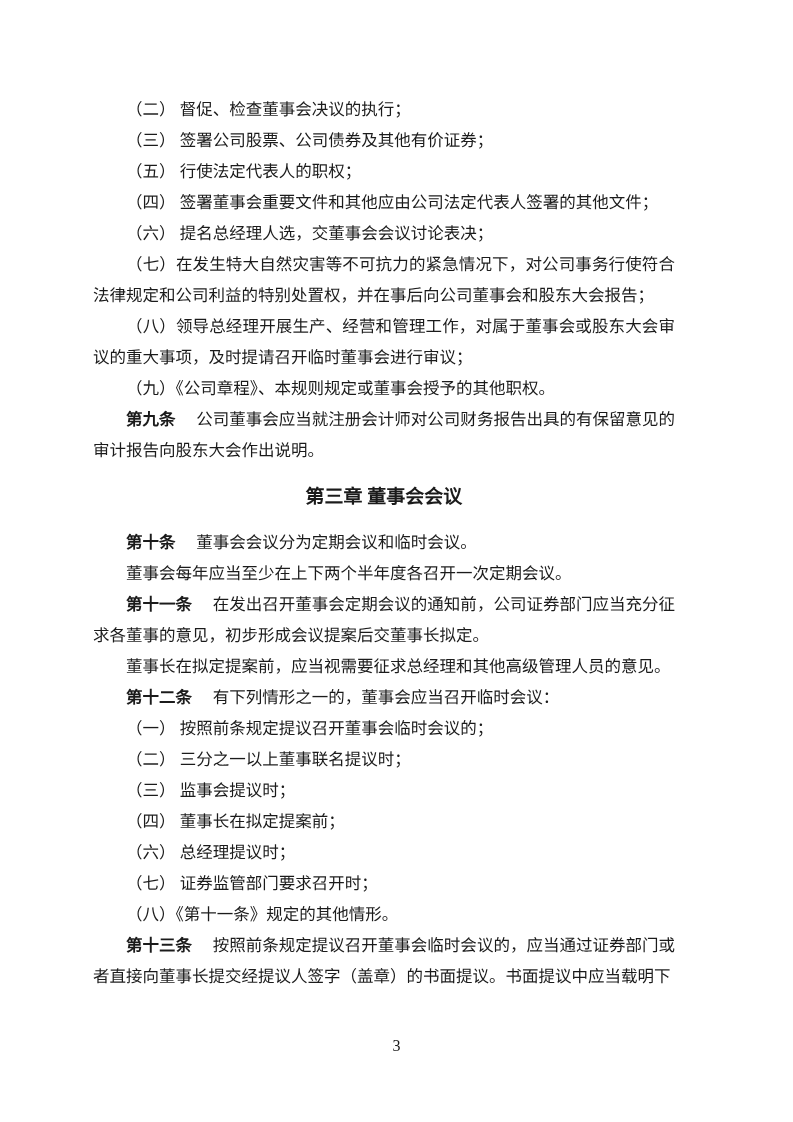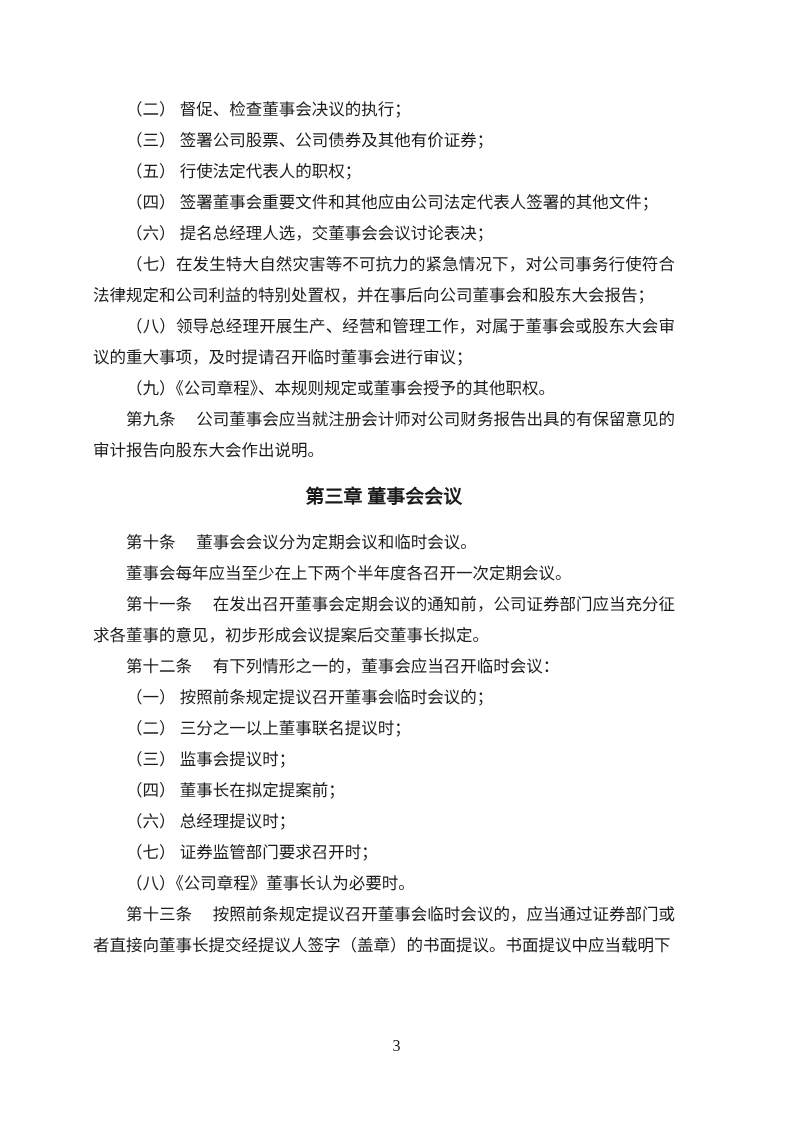--- a/index.html
+++ b/index.html
@@ -26,21 +26,21 @@
     text-align: justify;
     text-justify: inter-ideograph;
     word-break: break-all;
   }
   .para {
     margin: 0;
     padding: 0;
     text-indent: 2em;
   }
   .clause-label {
-    font-weight: normal;
+    font-weight: bold;
     margin-right: 1.25em;
   }
   .chapter-heading {
     margin: 15px 0;
     padding: 0;
     font-size: 19px;
     line-height: 31px;
     font-weight: bold;
     text-align: center;
     text-indent: 0;
@@ -67,24 +67,25 @@
       <p class="para"><span>（四） 签署董事会重要文件和其他应由公司法定代表人签署的其他文件；</span></p>
       <p class="para"><span>（六） 提名总经理人选，交董事会会议讨论表决；</span></p>
       <p class="para"><span>（七）在发生特大自然灾害等不可抗力的紧急情况下，对公司事务行使符合法律规定和公司利益的特别处置权，并在事后向公司董事会和股东大会报告；</span></p>
       <p class="para"><span>（八）领导总经理开展生产、经营和管理工作，对属于董事会或股东大会审议的重大事项，及时提请召开临时董事会进行审议；</span></p>
       <p class="para"><span>（九）《公司章程》、本规则规定或董事会授予的其他职权。</span></p>
       <p class="para"><b class="clause-label">第九条</b><span>公司董事会应当就注册会计师对公司财务报告出具的有保留意见的审计报告向股东大会作出说明。</span></p>
       <h2 class="chapter-heading"><span>第三章 董事会会议</span></h2>
       <p class="para"><b class="clause-label">第十条</b><span>董事会会议分为定期会议和临时会议。</span></p>
       <p class="para"><span>董事会每年应当至少在上下两个半年度各召开一次定期会议。</span></p>
       <p class="para"><b class="clause-label">第十一条</b><span>在发出召开董事会定期会议的通知前，公司证券部门应当充分征求各董事的意见，初步形成会议提案后交董事长拟定。</span></p>
+      <p class="para"><span>董事长在拟定提案前，应当视需要征求总经理和其他高级管理人员的意见。</span></p>
       <p class="para"><b class="clause-label">第十二条</b><span>有下列情形之一的，董事会应当召开临时会议：</span></p>
       <p class="para"><span>（一） 按照前条规定提议召开董事会临时会议的；</span></p>
       <p class="para"><span>（二） 三分之一以上董事联名提议时；</span></p>
       <p class="para"><span>（三） 监事会提议时；</span></p>
       <p class="para"><span>（四） 董事长在拟定提案前；</span></p>
       <p class="para"><span>（六） 总经理提议时；</span></p>
       <p class="para"><span>（七） 证券监管部门要求召开时；</span></p>
-      <p class="para"><span>（八）《公司章程》董事长认为必要时。</span></p>
+      <p class="para"><span>（八）《第十一条》规定的其他情形。</span></p>
       <p class="para"><b class="clause-label">第十三条</b><span>按照前条规定提议召开董事会临时会议的，应当通过证券部门或者直接向董事长提交经提议人签字（盖章）的书面提议。书面提议中应当载明下</span></p>
     </div>
   <div class="page-number">3</div>
 </div>
 
 </body></html>

